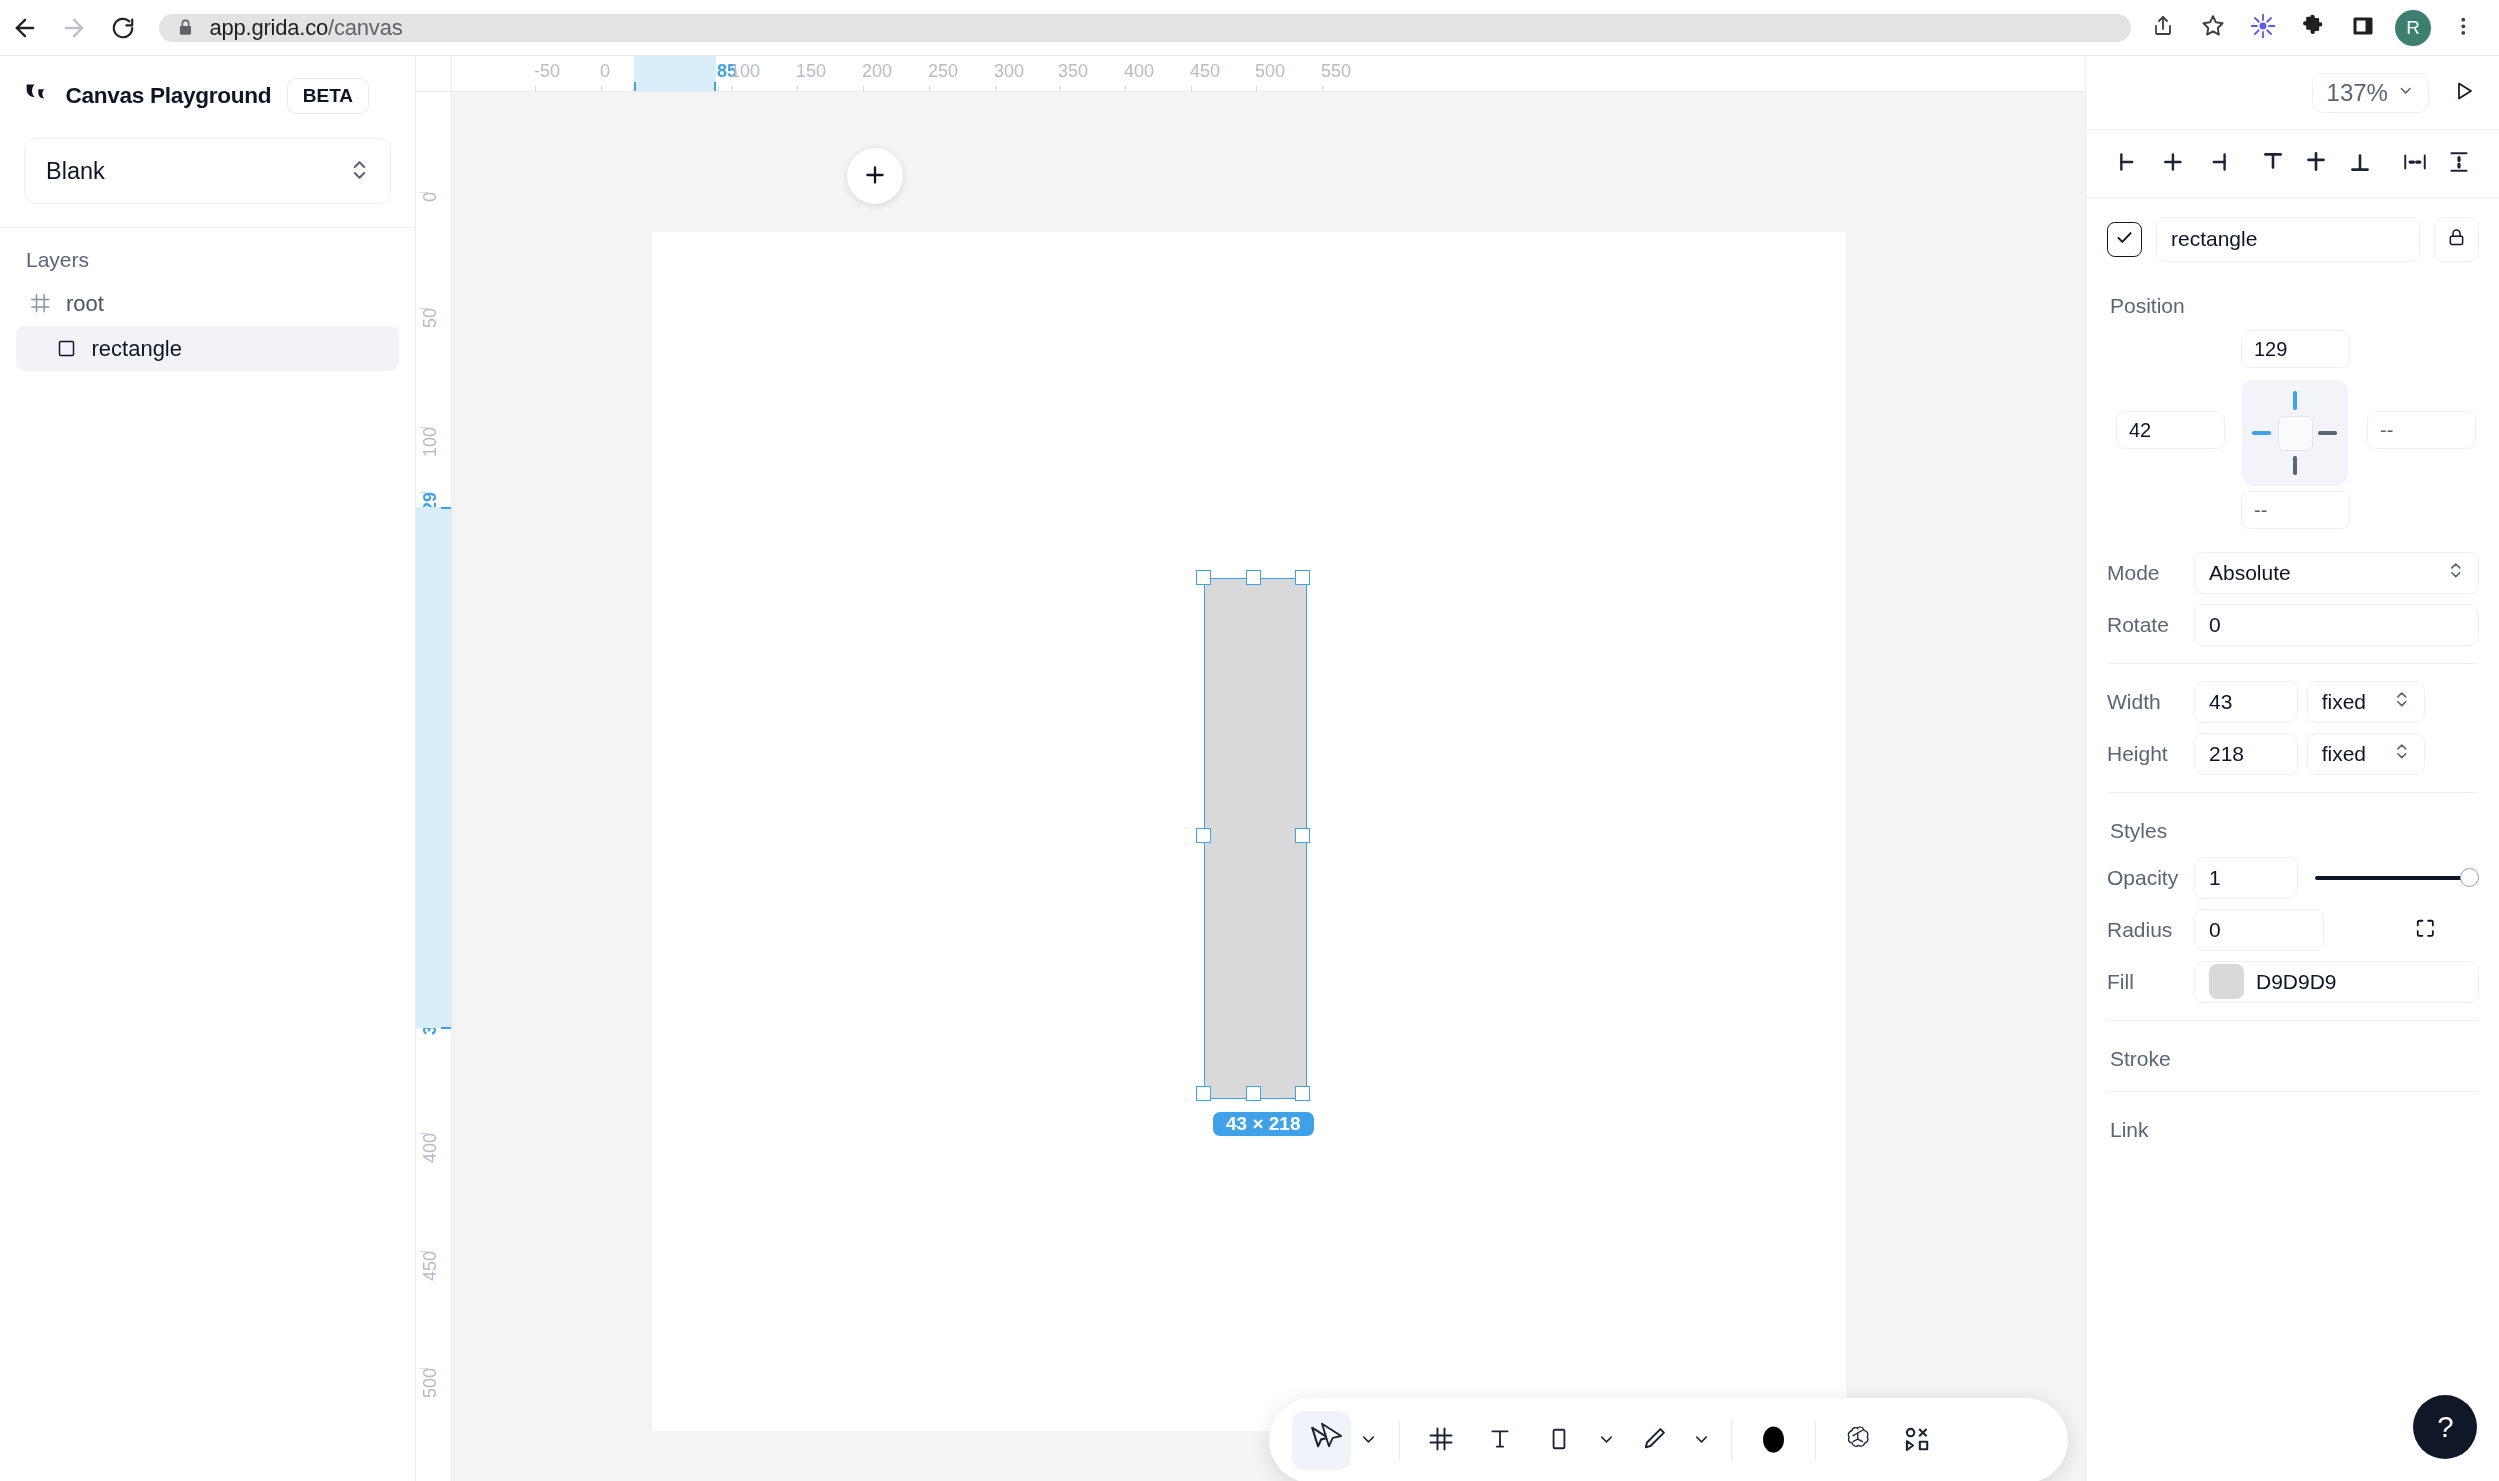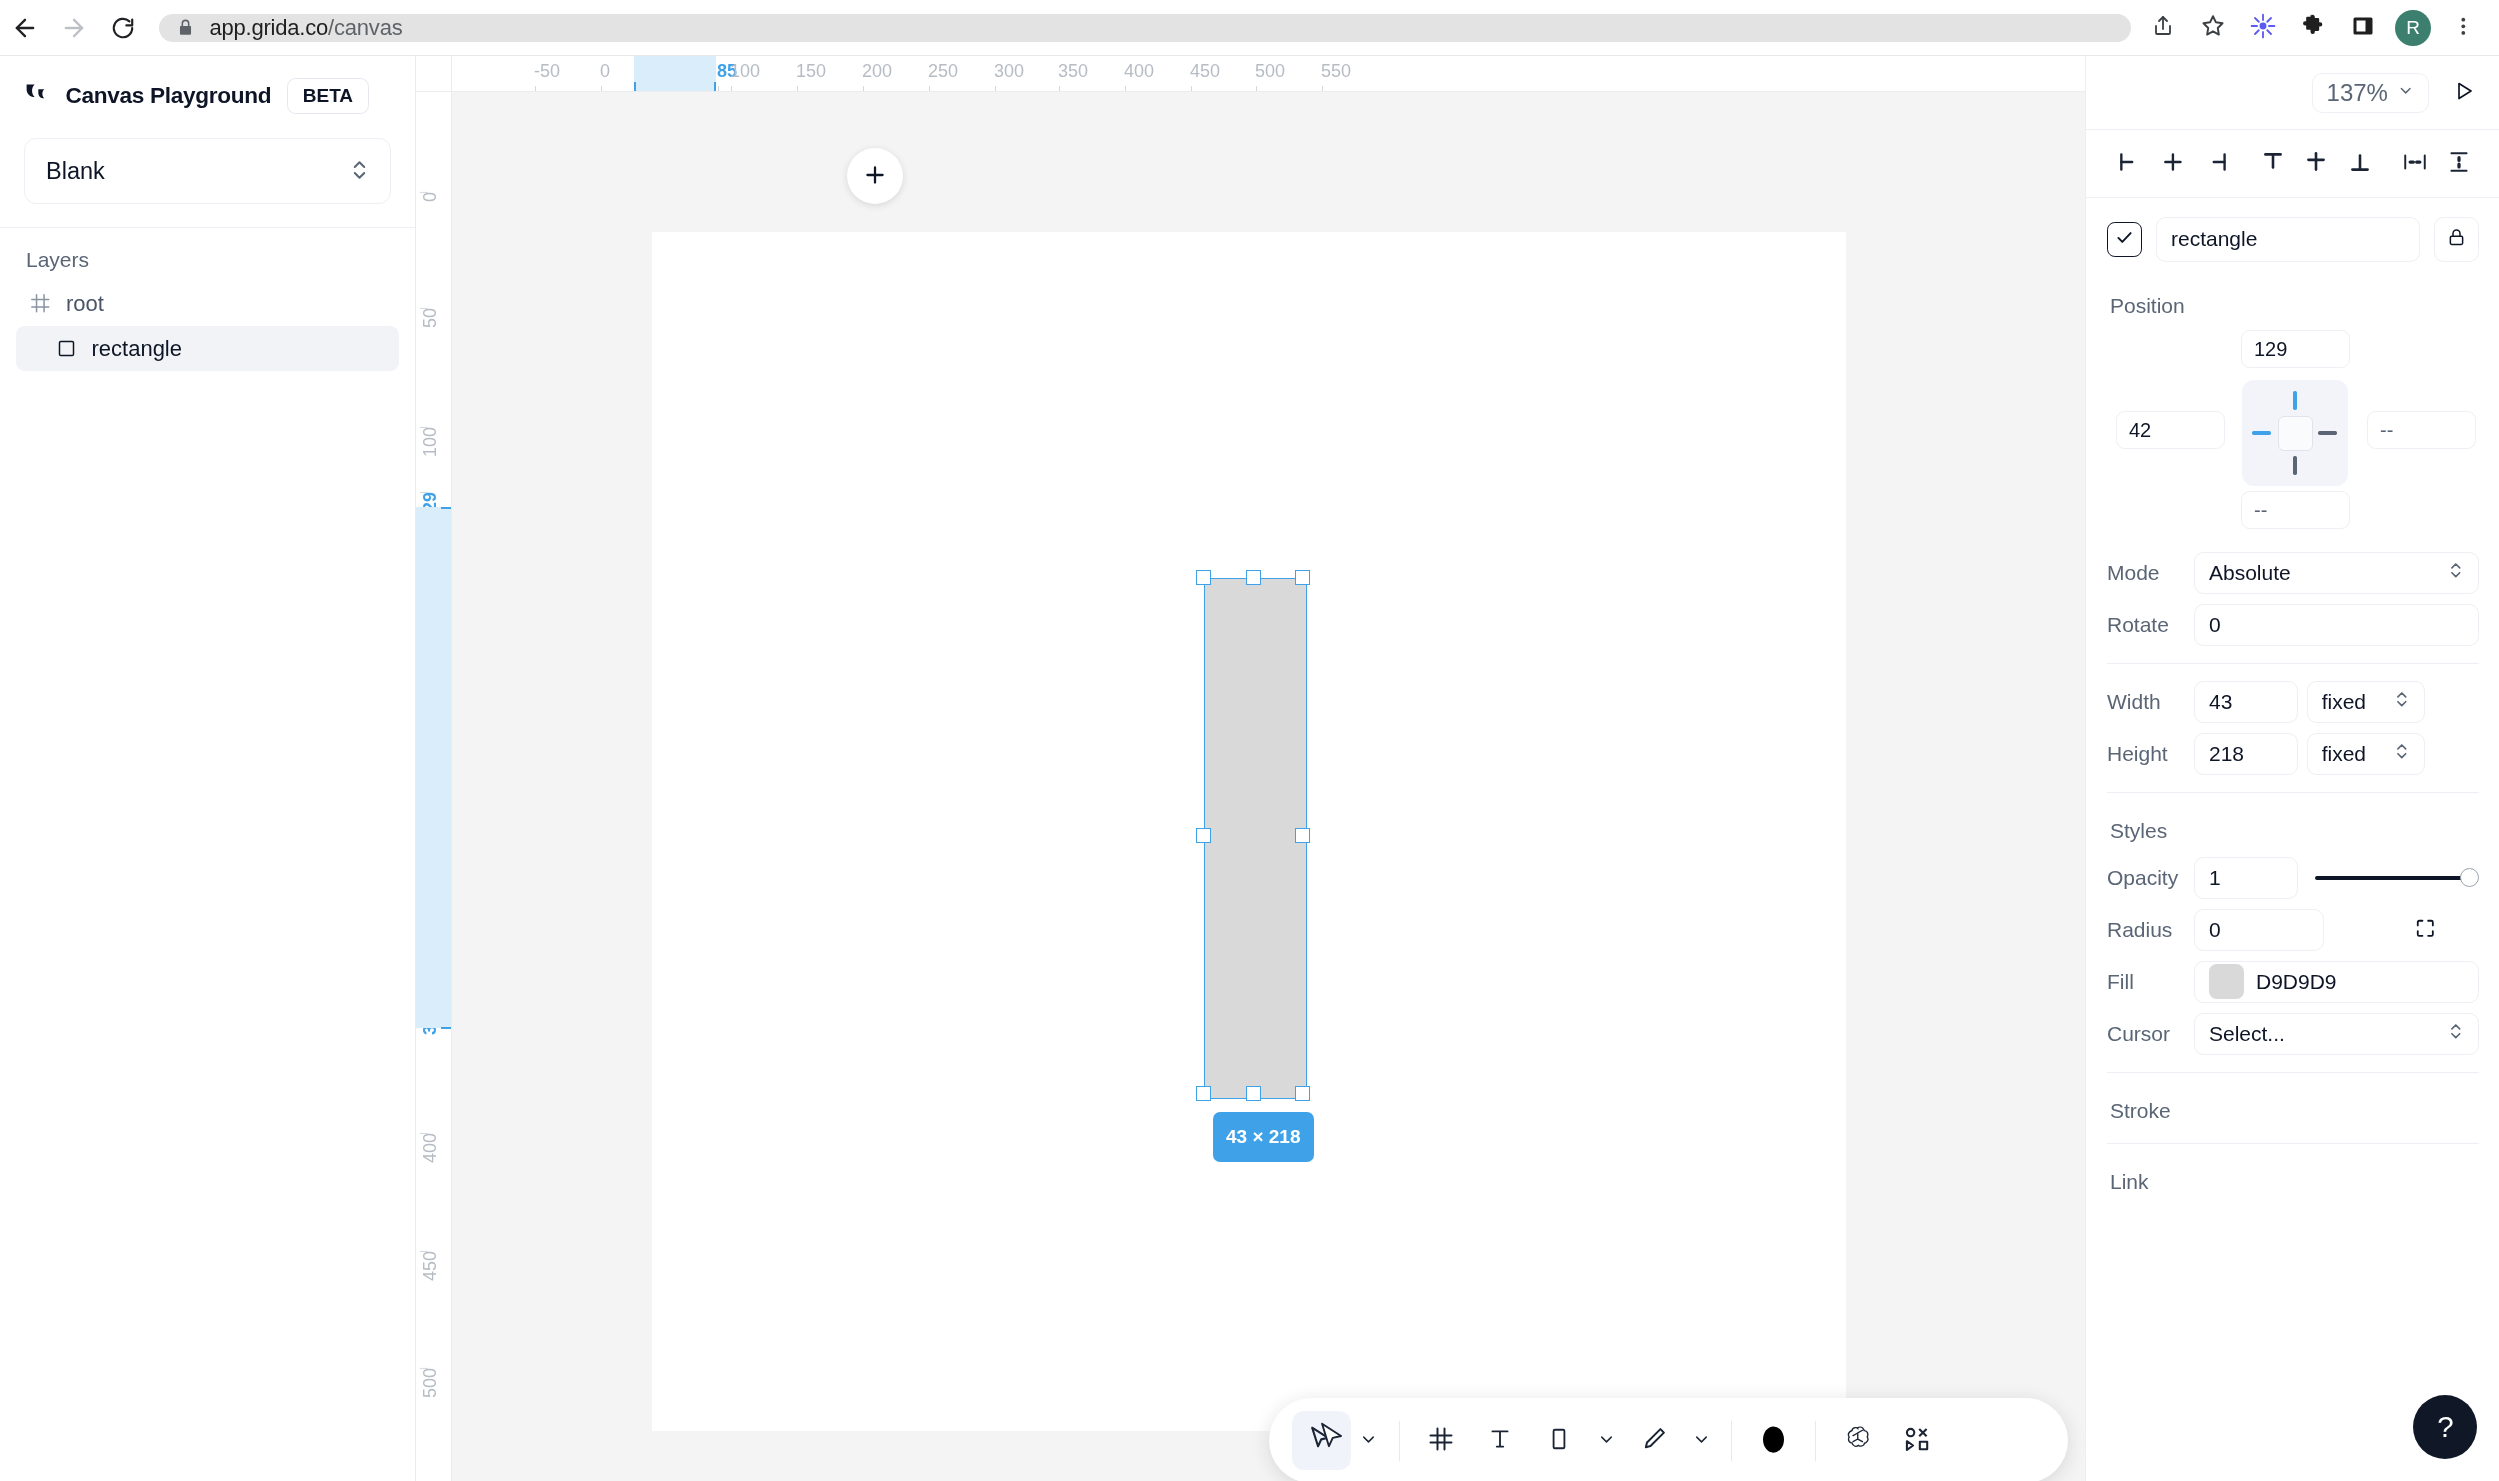--- a/index.html
+++ b/index.html
@@ -133,21 +133,21 @@
     position: absolute; left: 752px; top: 486px; width: 103px; height: 521px;
     border: 1.7px solid #3fa2e8; z-index: 9;
   }
   .sel-handle {
     position: absolute; width: 14.8px; height: 14.8px; background: #ffffff;
     border: 1.7px solid #3fa2e8; z-index: 10;
   }
   #size-badge {
     position: absolute; left: 761px; top: 1020px;
     background: #3fa2e8; color: #ffffff; font-size: 19px; font-weight: bold;
-    padding: 14px 13px; border-radius: 7px; z-index: 10; white-space: nowrap;
+    padding: 1px 13px; border-radius: 7px; z-index: 10; white-space: nowrap;
   }
 
   
   #mouse-cursor { position: absolute; left: 902px; top: 1366px; z-index: 40; }
 
   
   #bottom-toolbar {
     position: absolute; left: 853px; top: 1342px; width: 799px; height: 85px;
     background: #ffffff; border-radius: 43px;
     box-shadow: 0 3.5px 19px rgba(20,30,50,.13);
@@ -777,32 +777,20 @@
         </span>
       </div>
     </div>
     <div class="prow">
       <span class="prow-label">Fill</span>
       <div class="ctl wide">
         <span class="swatch fill"></span>
         <span>D9D9D9</span>
       </div>
     </div>
-    <div class="prow">
-      <span class="prow-label">Cursor</span>
-      <div class="ctl select wide">
-        <span>Select...</span>
-        <span>
-          <svg width="15.6" height="22.6" viewBox="0 0 16 22" fill="none" stroke="#5a6575" stroke-width="1.7" stroke-linecap="round" stroke-linejoin="round">
-              <path d="M4 8.5L8 4.5l4 4"></path>
-              <path d="M4 13.5l4 4 4-4"></path>
-            </svg>
-        </span>
-      </div>
-    </div>
 
     <div class="panel-divider"></div>
 
     <div class="sec-title">Stroke</div>
 
     <div class="panel-divider"></div>
 
     <div class="sec-title">Link</div>
 
     <div id="help-fab">

